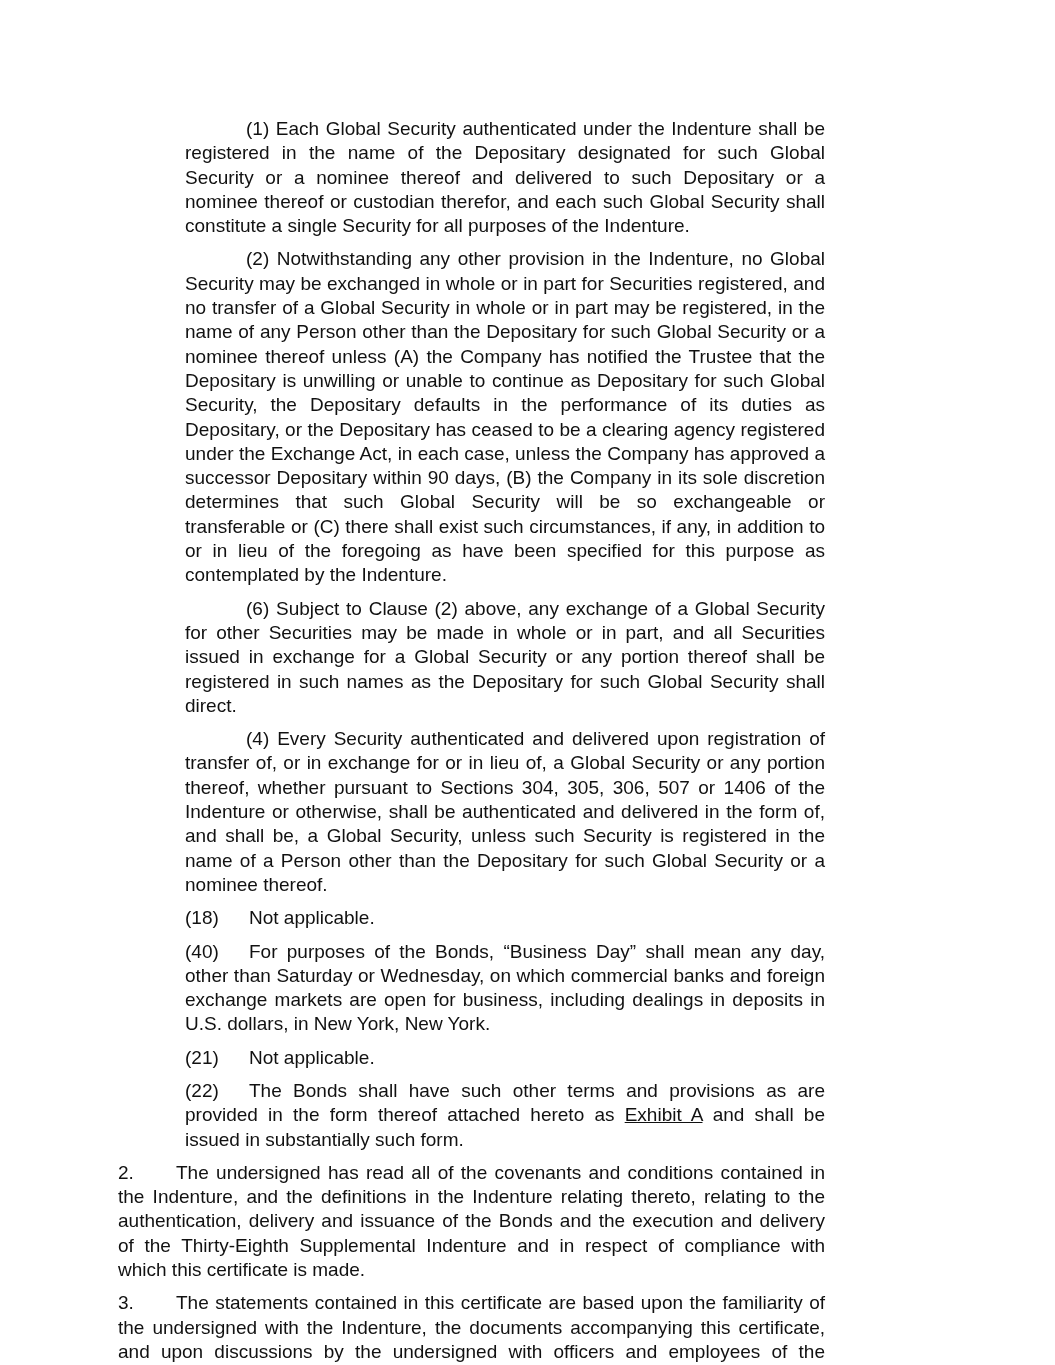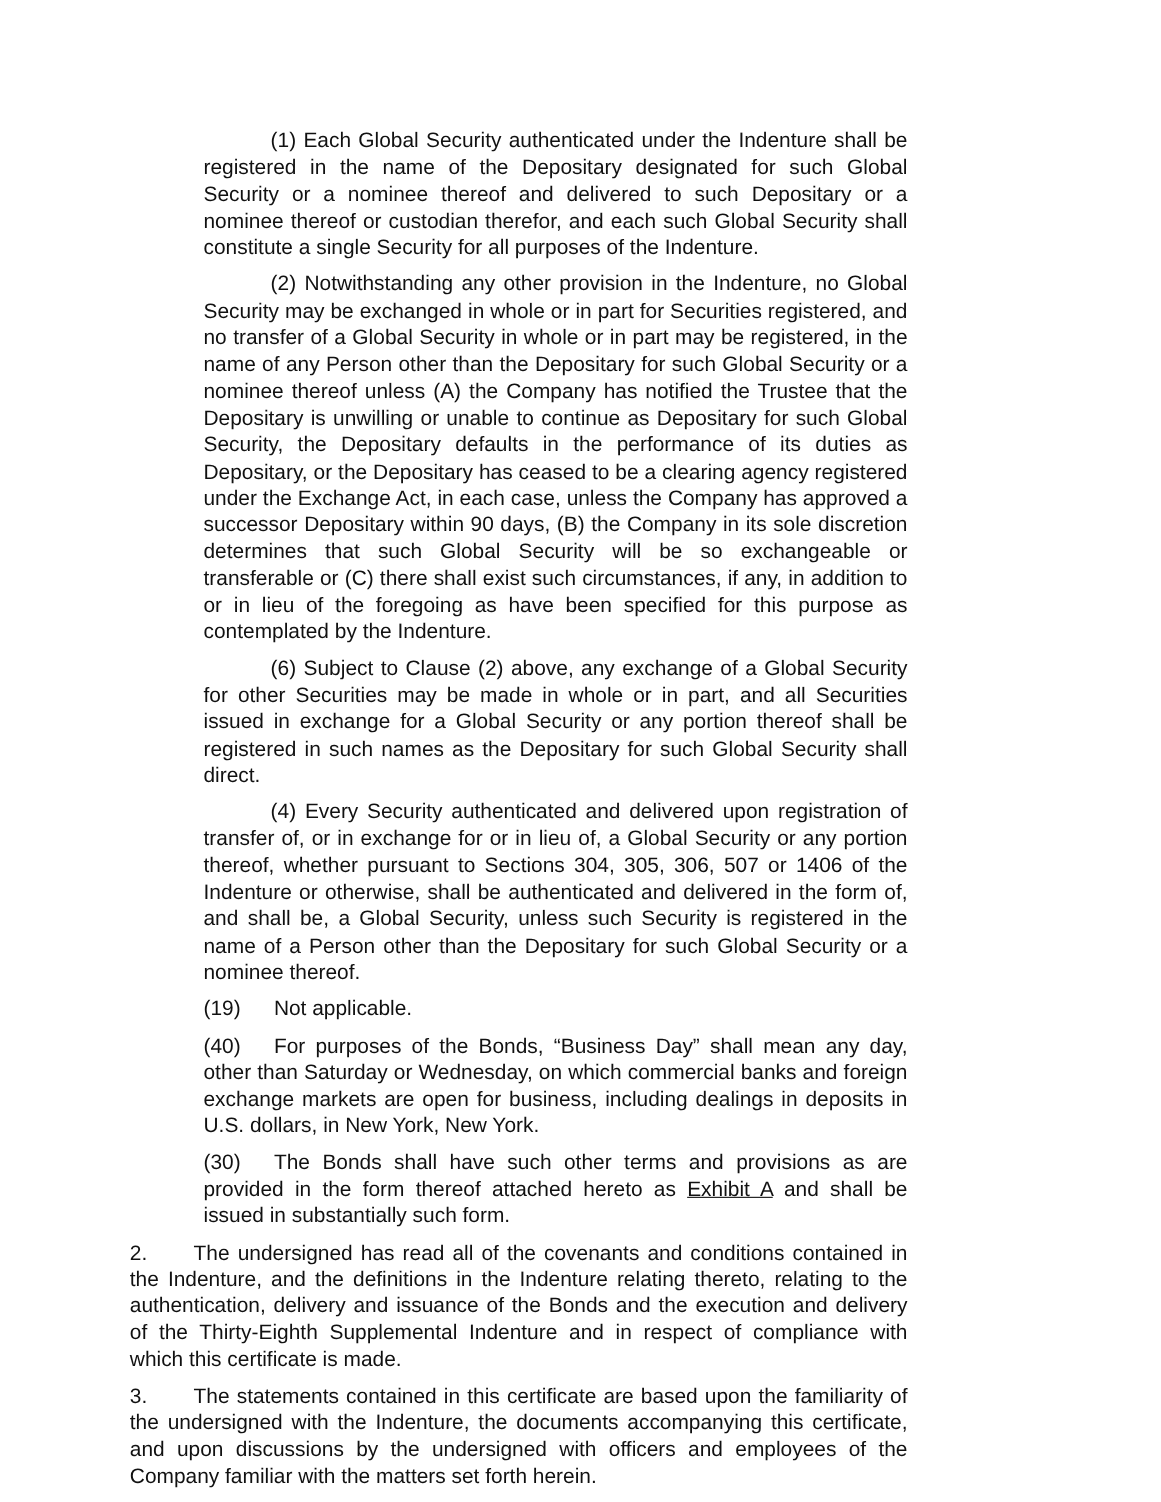--- a/index.html
+++ b/index.html
@@ -63,27 +63,28 @@
 <div class="page">
 
   <p class="clause"><span>(1) Each Global Security authenticated under the Indenture shall be registered in the name of the Depositary designated for such Global Security or a nominee thereof and delivered to such Depositary or a nominee thereof or custodian therefor, and each such Global Security shall constitute a single Security for all purposes of the Indenture.</span></p>
 
   <p class="clause"><span>(2) Notwithstanding any other provision in the Indenture, no Global Security may be exchanged in whole or in part for Securities registered, and no transfer of a Global Security in whole or in part may be registered, in the name of any Person other than the Depositary for such Global Security or a nominee thereof unless (A) the Company has notified the Trustee that the Depositary is unwilling or unable to continue as Depositary for such Global Security, the Depositary defaults in the performance of its duties as Depositary, or the Depositary has ceased to be a clearing agency registered under the Exchange Act, in each case, unless the Company has approved a successor Depositary within 90 days, (B) the Company in its sole discretion determines that such Global Security will be so exchangeable or transferable or (C) there shall exist such circumstances, if any, in addition to or in lieu of the foregoing as have been specified for this purpose as contemplated by the Indenture.</span></p>
 
   <p class="clause"><span>(6) Subject to Clause (2) above, any exchange of a Global Security for other Securities may be made in whole or in part, and all Securities issued in exchange for a Global Security or any portion thereof shall be registered in such names as the Depositary for such Global Security shall direct.</span></p>
 
   <p class="clause"><span>(4) Every Security authenticated and delivered upon registration of transfer of, or in exchange for or in lieu of, a Global Security or any portion thereof, whether pursuant to Sections 304, 305, 306, 507 or 1406 of the Indenture or otherwise, shall be authenticated and delivered in the form of, and shall be, a Global Security, unless such Security is registered in the name of a Person other than the Depositary for such Global Security or a nominee thereof.</span></p>
 
+  <p class="item"><span class="num">(18)</span><span class="tab-item"></span><span>Not applicable.</span></p>
 
-  <p class="item"><span class="num">(19)</span><span class="tab-item"></span><span>Not applicable.</span></p>
 
   <p class="item"><span class="num">(40)</span><span class="tab-item"></span><span>For purposes of the Bonds, “Business Day” shall mean any day, other than Saturday or Wednesday, on which commercial banks and foreign exchange markets are open for business, including dealings in deposits in U.S. dollars, in New York, New York.</span></p>
 
+  <p class="item"><span class="num">(21)</span><span class="tab-item"></span><span>Not applicable.</span></p>
 
-  <p class="item"><span class="num">(30)</span><span class="tab-item"></span><span>The Bonds shall have such other terms and provisions as are provided in the form thereof attached hereto as </span><span class="u">Exhibit A</span><span> and shall be issued in substantially such form.</span></p>
+  <p class="item"><span class="num">(22)</span><span class="tab-item"></span><span>The Bonds shall have such other terms and provisions as are provided in the form thereof attached hereto as </span><span class="u">Exhibit A</span><span> and shall be issued in substantially such form.</span></p>
 
   <p class="section"><span class="num">2.</span><span class="tab-section"></span><span>The undersigned has read all of the covenants and conditions contained in the Indenture, and the definitions in the Indenture relating thereto, relating to the authentication, delivery and issuance of the Bonds and the execution and delivery of the Thirty-Eighth Supplemental Indenture and in respect of compliance with which this certificate is made.</span></p>
 
   <p class="section"><span class="num">3.</span><span class="tab-section"></span><span>The statements contained in this certificate are based upon the familiarity of the undersigned with the Indenture, the documents accompanying this certificate, and upon discussions by the undersigned with officers and employees of the Company familiar with the matters set forth herein.</span></p>
 
   <div class="footer"><span>5</span></div>
 
 </div>
 
 </body></html>

